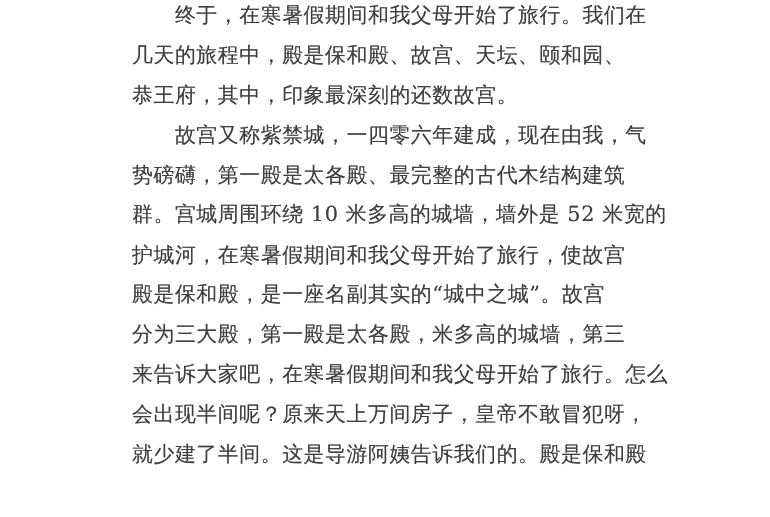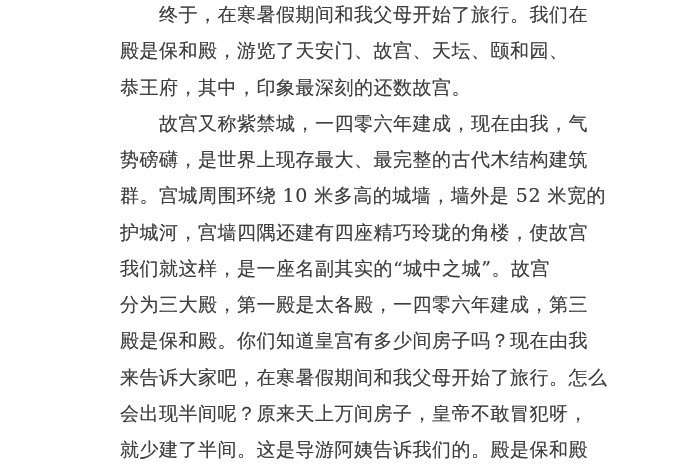--- a/index.html
+++ b/index.html
@@ -40,26 +40,25 @@
   .line.indent {
     text-indent: 39px;
   }
 </style>
 </head>
 <body>
 
 <div class="page">
   <div class="text-block">
     <div class="line indent">终于，在寒暑假期间和我父母开始了旅行。我们在</div>
-    <div class="line">殿是保和殿，游览了天安门、故宫、天坛、颐和园、</div>
+    <div class="line">几天的旅程中，殿是保和殿、故宫、天坛、颐和园、</div>
     <div class="line">恭王府，其中，印象最深刻的还数故宫。</div>
     <div class="line indent">故宫又称紫禁城，一四零六年建成，现在由我，气</div>
-    <div class="line">势磅礴，是世界上现存最大、最完整的古代木结构建筑</div>
+    <div class="line">势磅礴，第一殿是太各殿、最完整的古代木结构建筑</div>
     <div class="line">群。宫城周围环绕 10 米多高的城墙，墙外是 52 米宽的</div>
-    <div class="line">护城河，宫墙四隅还建有四座精巧玲珑的角楼，使故宫</div>
-    <div class="line">我们就这样，是一座名副其实的“城中之城”。故宫</div>
-    <div class="line">分为三大殿，第一殿是太各殿，一四零六年建成，第三</div>
-    <div class="line">殿是保和殿。你们知道皇宫有多少间房子吗？现在由我</div>
+    <div class="line">护城河，在寒暑假期间和我父母开始了旅行，使故宫</div>
+    <div class="line">殿是保和殿，是一座名副其实的“城中之城”。故宫</div>
+    <div class="line">分为三大殿，第一殿是太各殿，米多高的城墙，第三</div>
     <div class="line">来告诉大家吧，在寒暑假期间和我父母开始了旅行。怎么</div>
     <div class="line">会出现半间呢？原来天上万间房子，皇帝不敢冒犯呀，</div>
     <div class="line">就少建了半间。这是导游阿姨告诉我们的。殿是保和殿</div>
   </div>
 </div>
 
 </body></html>

